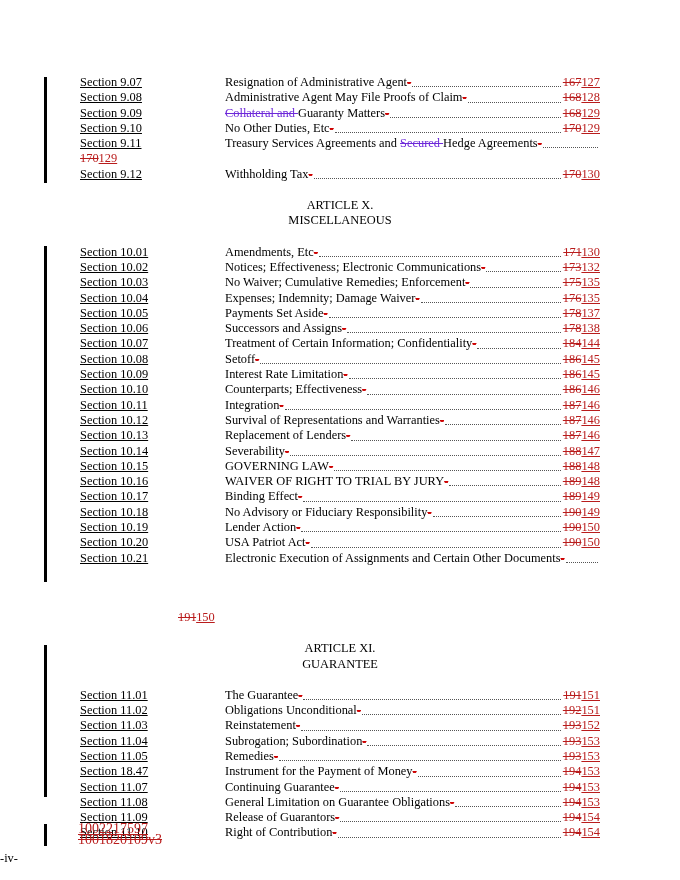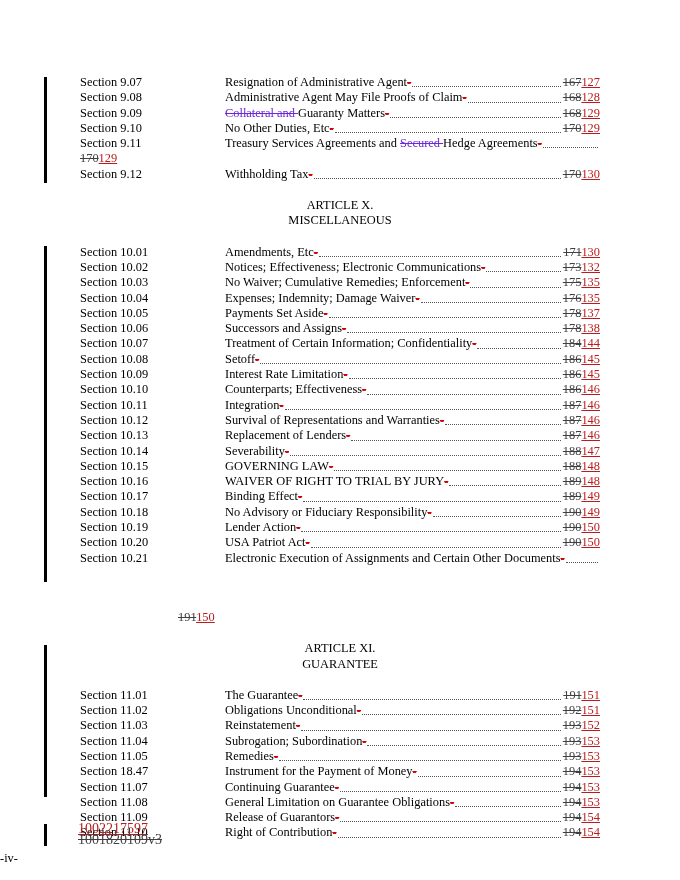--- a/index.html
+++ b/index.html
@@ -9,32 +9,32 @@
     font-family: "Liberation Serif", serif;
     font-size: 12.4px;
     color: #000;
     position: relative;
     overflow: hidden;
   }
   .page { position: absolute; inset: 0; }
   .changebar { position: absolute; left: 44px; width: 3px; background: #000; }
   .toc { padding: 75px 80px 0 80px; }
   .toc-row { display: flex; line-height: 15.3px; }
-  .sec { width: 98px; flex: none; white-space: nowrap; }
+  .sec { width: 98px; flex: none; white-space: nowrap; text-decoration: underline; }
   .entry-body { flex: 1; display: flex; align-items: flex-end; min-width: 0; margin-left: 47px; }
   .title { white-space: nowrap; }
   .leader {
     flex: 1;
     min-width: 6px;
     border-bottom: 1px dotted #555;
     margin: 0 2px 3px 1px;
     align-self: flex-end;
   }
   .pages { flex: none; white-space: nowrap; }
-  .old { color: #404040; text-decoration: line-through; }
+  .old { color: #b91c1c; text-decoration: line-through; }
   .new { color: #b91c1c; text-decoration: underline; }
   .del { color: #6d28d9; text-decoration: line-through; }
   .mark { color: #cc0000; text-decoration: line-through; }
   .wrap-line { line-height: 15.3px; }
   .wrap-line.indent-section { padding-left: 0; }
   .wrap-line.indent-title { padding-left: 98px; margin-top: 44px; }
   .article-heading { text-align: center; margin: 16px 0; line-height: 15.3px; }
   .footer-page { text-align: left; margin-top: 10px; line-height: 15px; }
   .doc-ids {
     position: absolute;

